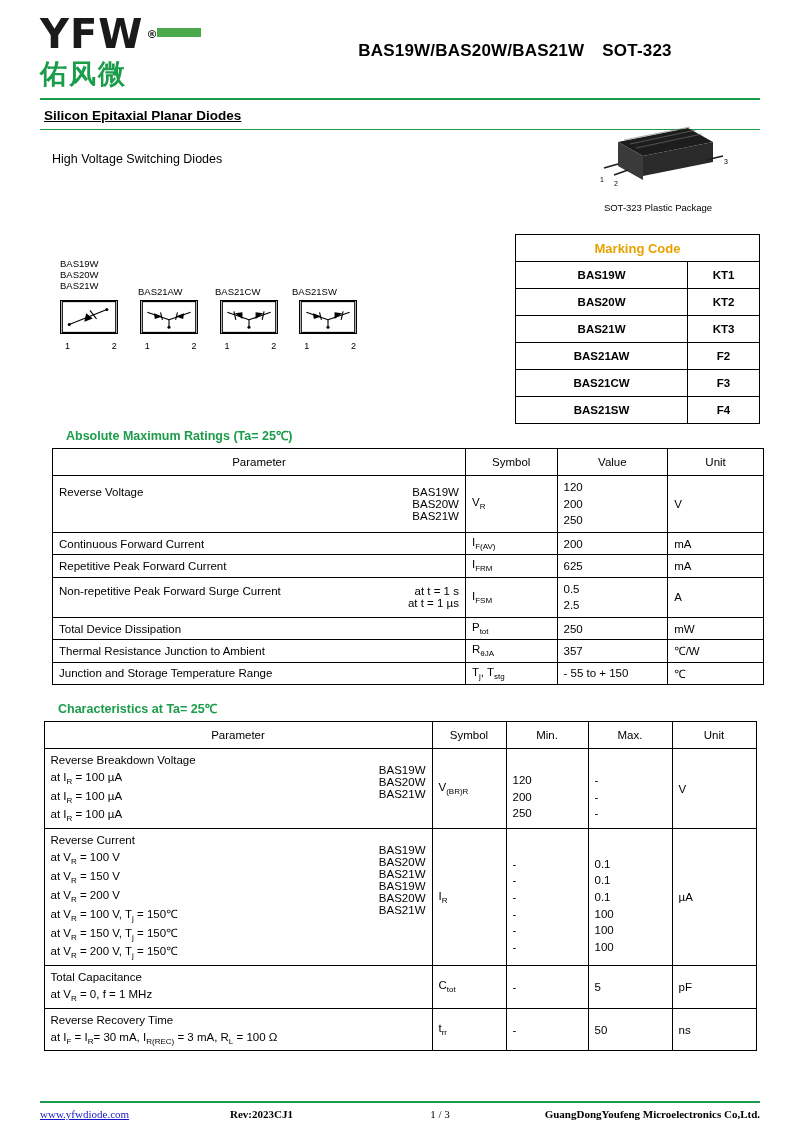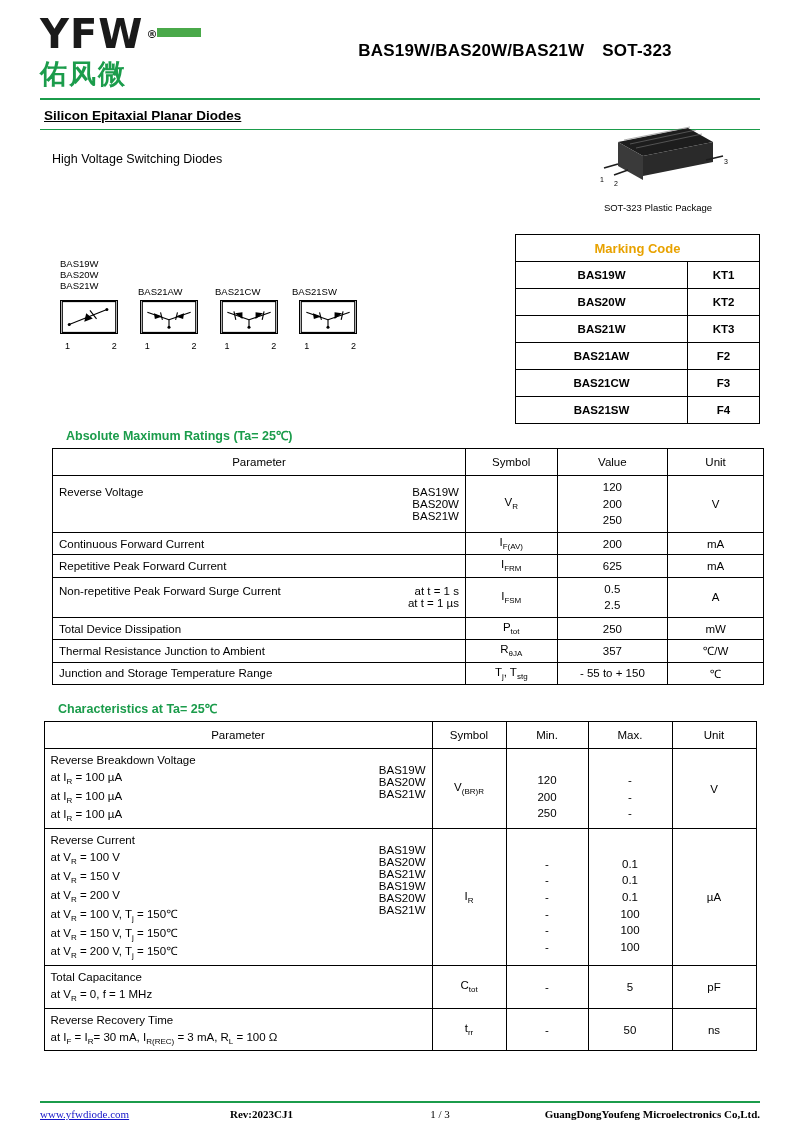--- a/index.html
+++ b/index.html
@@ -178,21 +178,21 @@
   .dtable td, .dtable th {
     border: 1px solid #000;
     padding: 3px 6px;
     vertical-align: middle;
   }
   .dtable th {
     font-weight: normal;
     text-align: center;
     height: 20px;
   }
-  .c { text-align: center; }
+  .c { text-align: left; }
   sub { font-size: 8px; }
   .param-split {
     display: flex;
     justify-content: space-between;
   }
   .param-split .right { text-align: right; white-space: pre-line; }
   .lines { white-space: pre-line; line-height: 1.45; }
 
   
   .footer {

